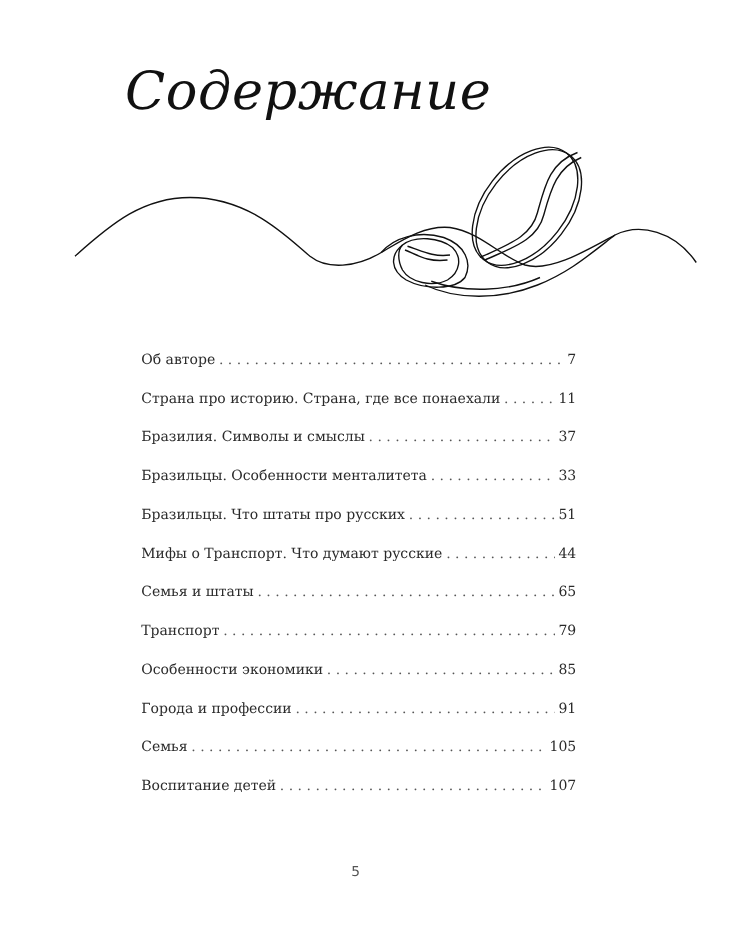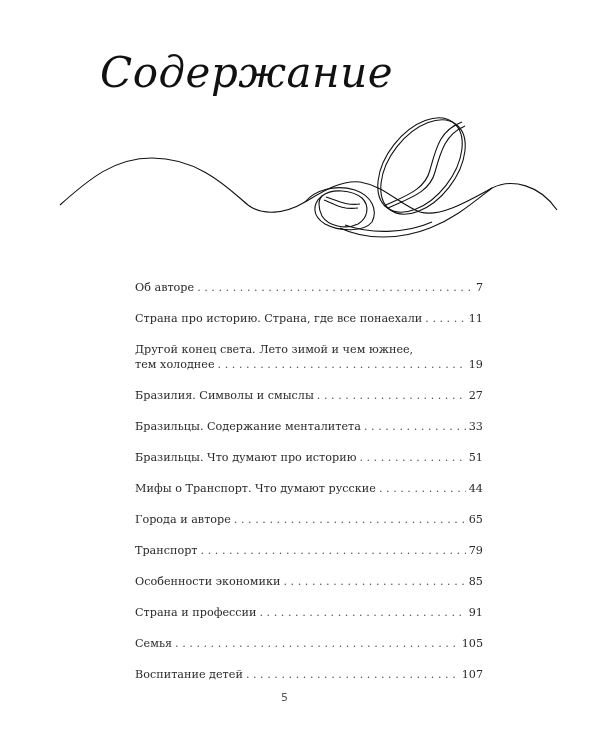--- a/index.html
+++ b/index.html
@@ -3,21 +3,21 @@
 <meta charset="utf-8">
 <style>
   html, body { margin: 0; padding: 0; background: #ffffff; }
   body { width: 600px; height: 750px; position: relative; overflow: hidden; font-family: "DejaVu Serif", serif; color: #222; }
   .title {
     position: absolute; left: 100px; top: 52px;
     font-family: "DejaVu Serif", serif; font-style: italic;
     font-size: 42px; letter-spacing: 0.5px; color: #111; line-height: 1;
   }
   .ornament { position: absolute; left: 0; top: 100px; width: 600px; height: 150px; }
-  .toc { position: absolute; left: 113px; top: 280px; width: 348px; margin-left: 22px; }
+  .toc { position: absolute; left: 113px; top: 280px; width: 348px; }
   .entry { position: relative; font-size: 11.2px; line-height: 15px; color: #2a2a2a; margin-bottom: 16px; }
   .entry .row { display: flex; align-items: baseline; }
   .entry .t { white-space: nowrap; padding-right: 3px; }
   .entry .dots { flex: 1; overflow: hidden; white-space: nowrap; color: #555; letter-spacing: 2.4px; }
   .entry .dots::before { content: ". . . . . . . . . . . . . . . . . . . . . . . . . . . . . . . . . . . . . . . . . . . . . . . . . . . . . . . . . . . . . . . . . . . . . . . . . . . . . . . . . . . . . . . . . . . . . . . . . . . . . . . . . . . . ."; letter-spacing: 0; }
   .entry .p { white-space: nowrap; padding-left: 3px; }
   .entry .l1 { display: block; }
   .folio {
     position: absolute; left: 281px; top: 691px;
     font-family: "DejaVu Sans", sans-serif; font-size: 11px; color: #555;
@@ -56,79 +56,71 @@
       </div>
     </div>
   <div class="entry">
       <div class="row">
         <span class="t">Страна про историю. Страна, где все понаехали</span>
         <span class="dots"></span>
         <span class="p">11</span>
       </div>
     </div>
   <div class="entry">
-      <span class="l1">Другой конец света. Лето зимой и чем южнее,</span>
       <div class="row">
-        <span class="t">тем холоднее</span>
+        <span class="t">Бразилия. Символы и смыслы</span>
         <span class="dots"></span>
-        <span class="p">19</span>
+        <span class="p">37</span>
       </div>
     </div>
   <div class="entry">
       <div class="row">
-        <span class="t">Бразилия. Символы и смыслы</span>
-        <span class="dots"></span>
-        <span class="p">27</span>
-      </div>
-    </div>
-  <div class="entry">
-      <div class="row">
-        <span class="t">Бразильцы. Содержание менталитета</span>
+        <span class="t">Бразильцы. Особенности менталитета</span>
         <span class="dots"></span>
         <span class="p">33</span>
       </div>
     </div>
   <div class="entry">
       <div class="row">
-        <span class="t">Бразильцы. Что думают про историю</span>
+        <span class="t">Бразильцы. Что штаты про русских</span>
         <span class="dots"></span>
         <span class="p">51</span>
       </div>
     </div>
   <div class="entry">
       <div class="row">
         <span class="t">Мифы о Транспорт. Что думают русские</span>
         <span class="dots"></span>
         <span class="p">44</span>
       </div>
     </div>
   <div class="entry">
       <div class="row">
-        <span class="t">Города и авторе</span>
+        <span class="t">Семья и штаты</span>
         <span class="dots"></span>
         <span class="p">65</span>
       </div>
     </div>
   <div class="entry">
       <div class="row">
         <span class="t">Транспорт</span>
         <span class="dots"></span>
         <span class="p">79</span>
       </div>
     </div>
   <div class="entry">
       <div class="row">
         <span class="t">Особенности экономики</span>
         <span class="dots"></span>
         <span class="p">85</span>
       </div>
     </div>
   <div class="entry">
       <div class="row">
-        <span class="t">Страна и профессии</span>
+        <span class="t">Города и профессии</span>
         <span class="dots"></span>
         <span class="p">91</span>
       </div>
     </div>
   <div class="entry">
       <div class="row">
         <span class="t">Семья</span>
         <span class="dots"></span>
         <span class="p">105</span>
       </div>

